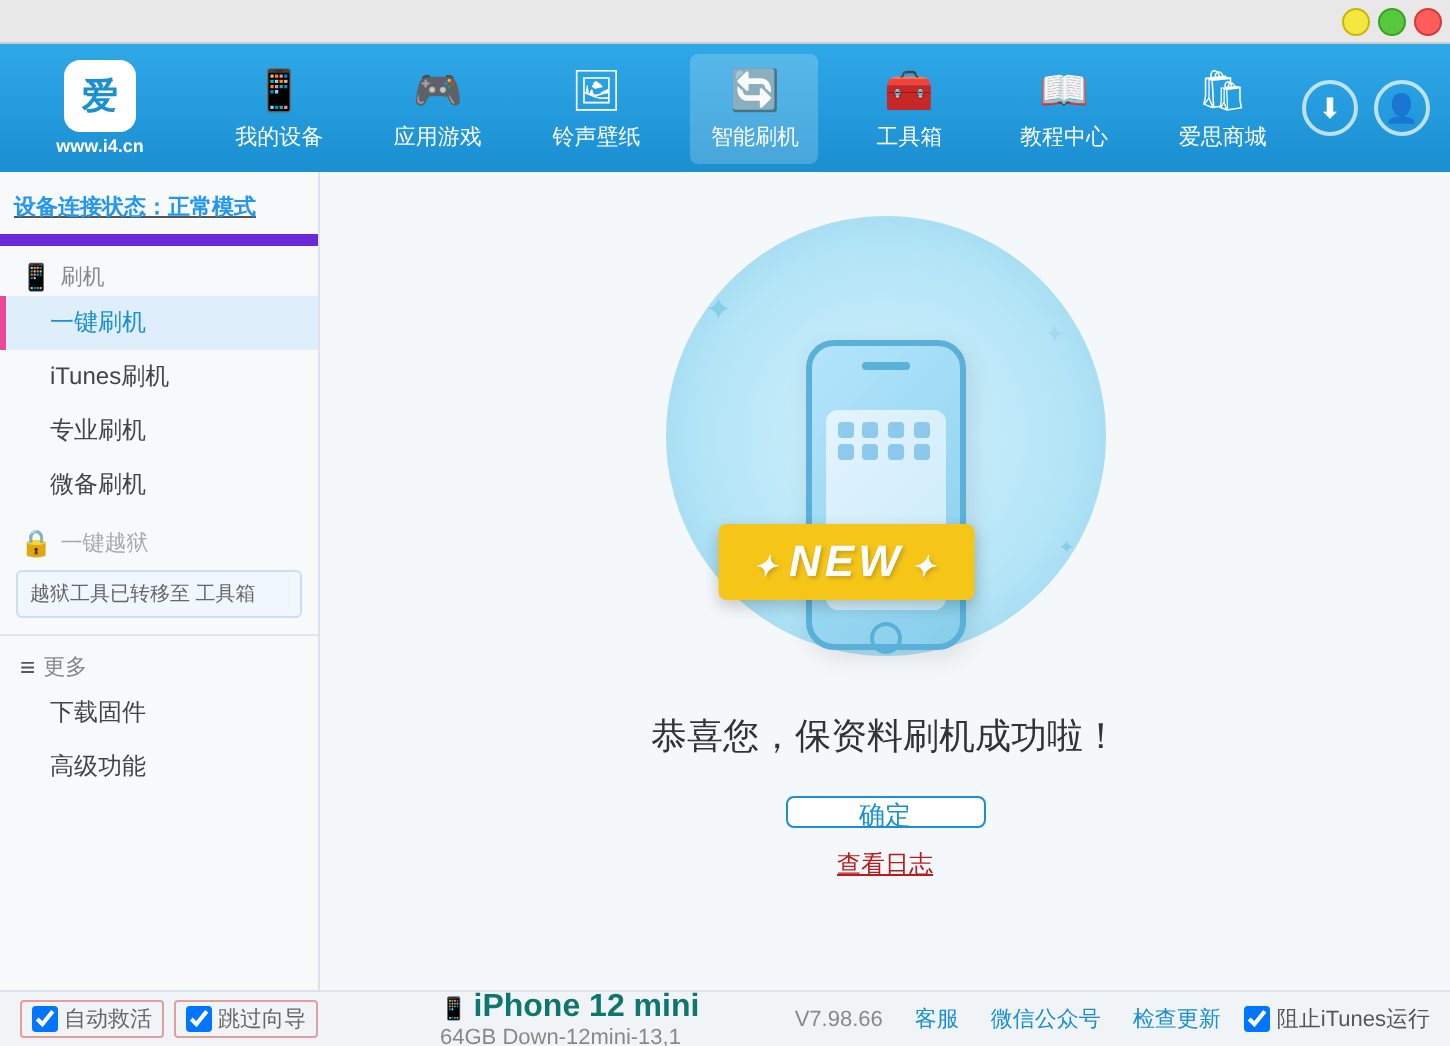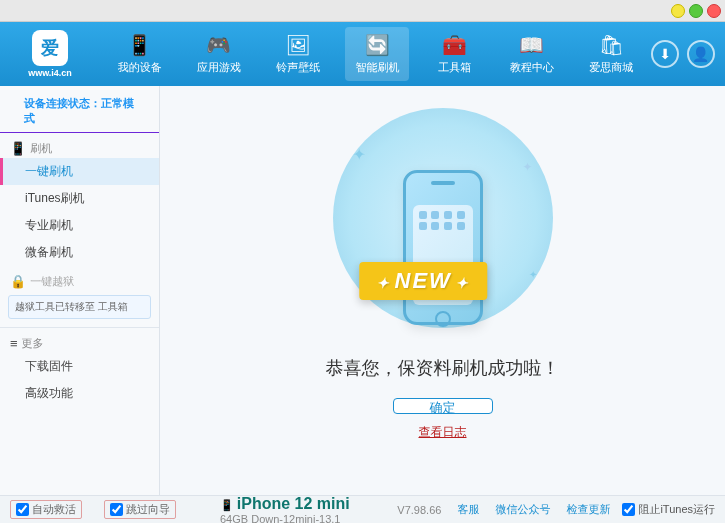--- a/index.html
+++ b/index.html
@@ -87,25 +87,26 @@
     .sidebar {
       width: 160px;
       background: #f7f9fb;
       border-right: 1px solid #dde3ea;
       display: flex;
       flex-direction: column;
       padding-top: 6px;
       overflow-y: auto;
     }
     .device-status {
-      padding: 4px 24px 6px;
+      padding: 4px 7px 6px;
       font-size: 11px;
       color: #555;
-      border-bottom: 1px solid #6d28d9;
+      border-bottom: 6px solid #6d28d9;
       margin-bottom: 4px;
+      text-decoration: underline;
     }
     .device-status span { color: #2196F3; font-weight: bold; }
 
     .sidebar-group-label {
       display: flex; align-items: center;
       padding: 4px 8px 2px 10px;
       color: #888; font-size: 11px; cursor: pointer;
     }
     .sidebar-group-label .group-icon { margin-right: 4px; color: #555; font-size: 13px; }
 
@@ -278,21 +279,21 @@
       height: 28px;
       background: #f0f4f7;
       border-top: 1px solid #dde3ea;
       display: flex;
       align-items: center;
       padding: 0 10px;
       font-size: 11px;
       color: #666;
     }
     .bottom-left {
-      display: flex; align-items: center; gap: 22px;
+      display: flex; align-items: center; gap: 5px;
       width: 200px;
     }
     .checkbox-label {
       display: flex; align-items: center; gap: 3px;
       cursor: pointer;
       border: 1px solid #e0a0a0;
       padding: 1px 5px;
       border-radius: 2px;
     }
     .checkbox-label input { cursor: pointer; }

